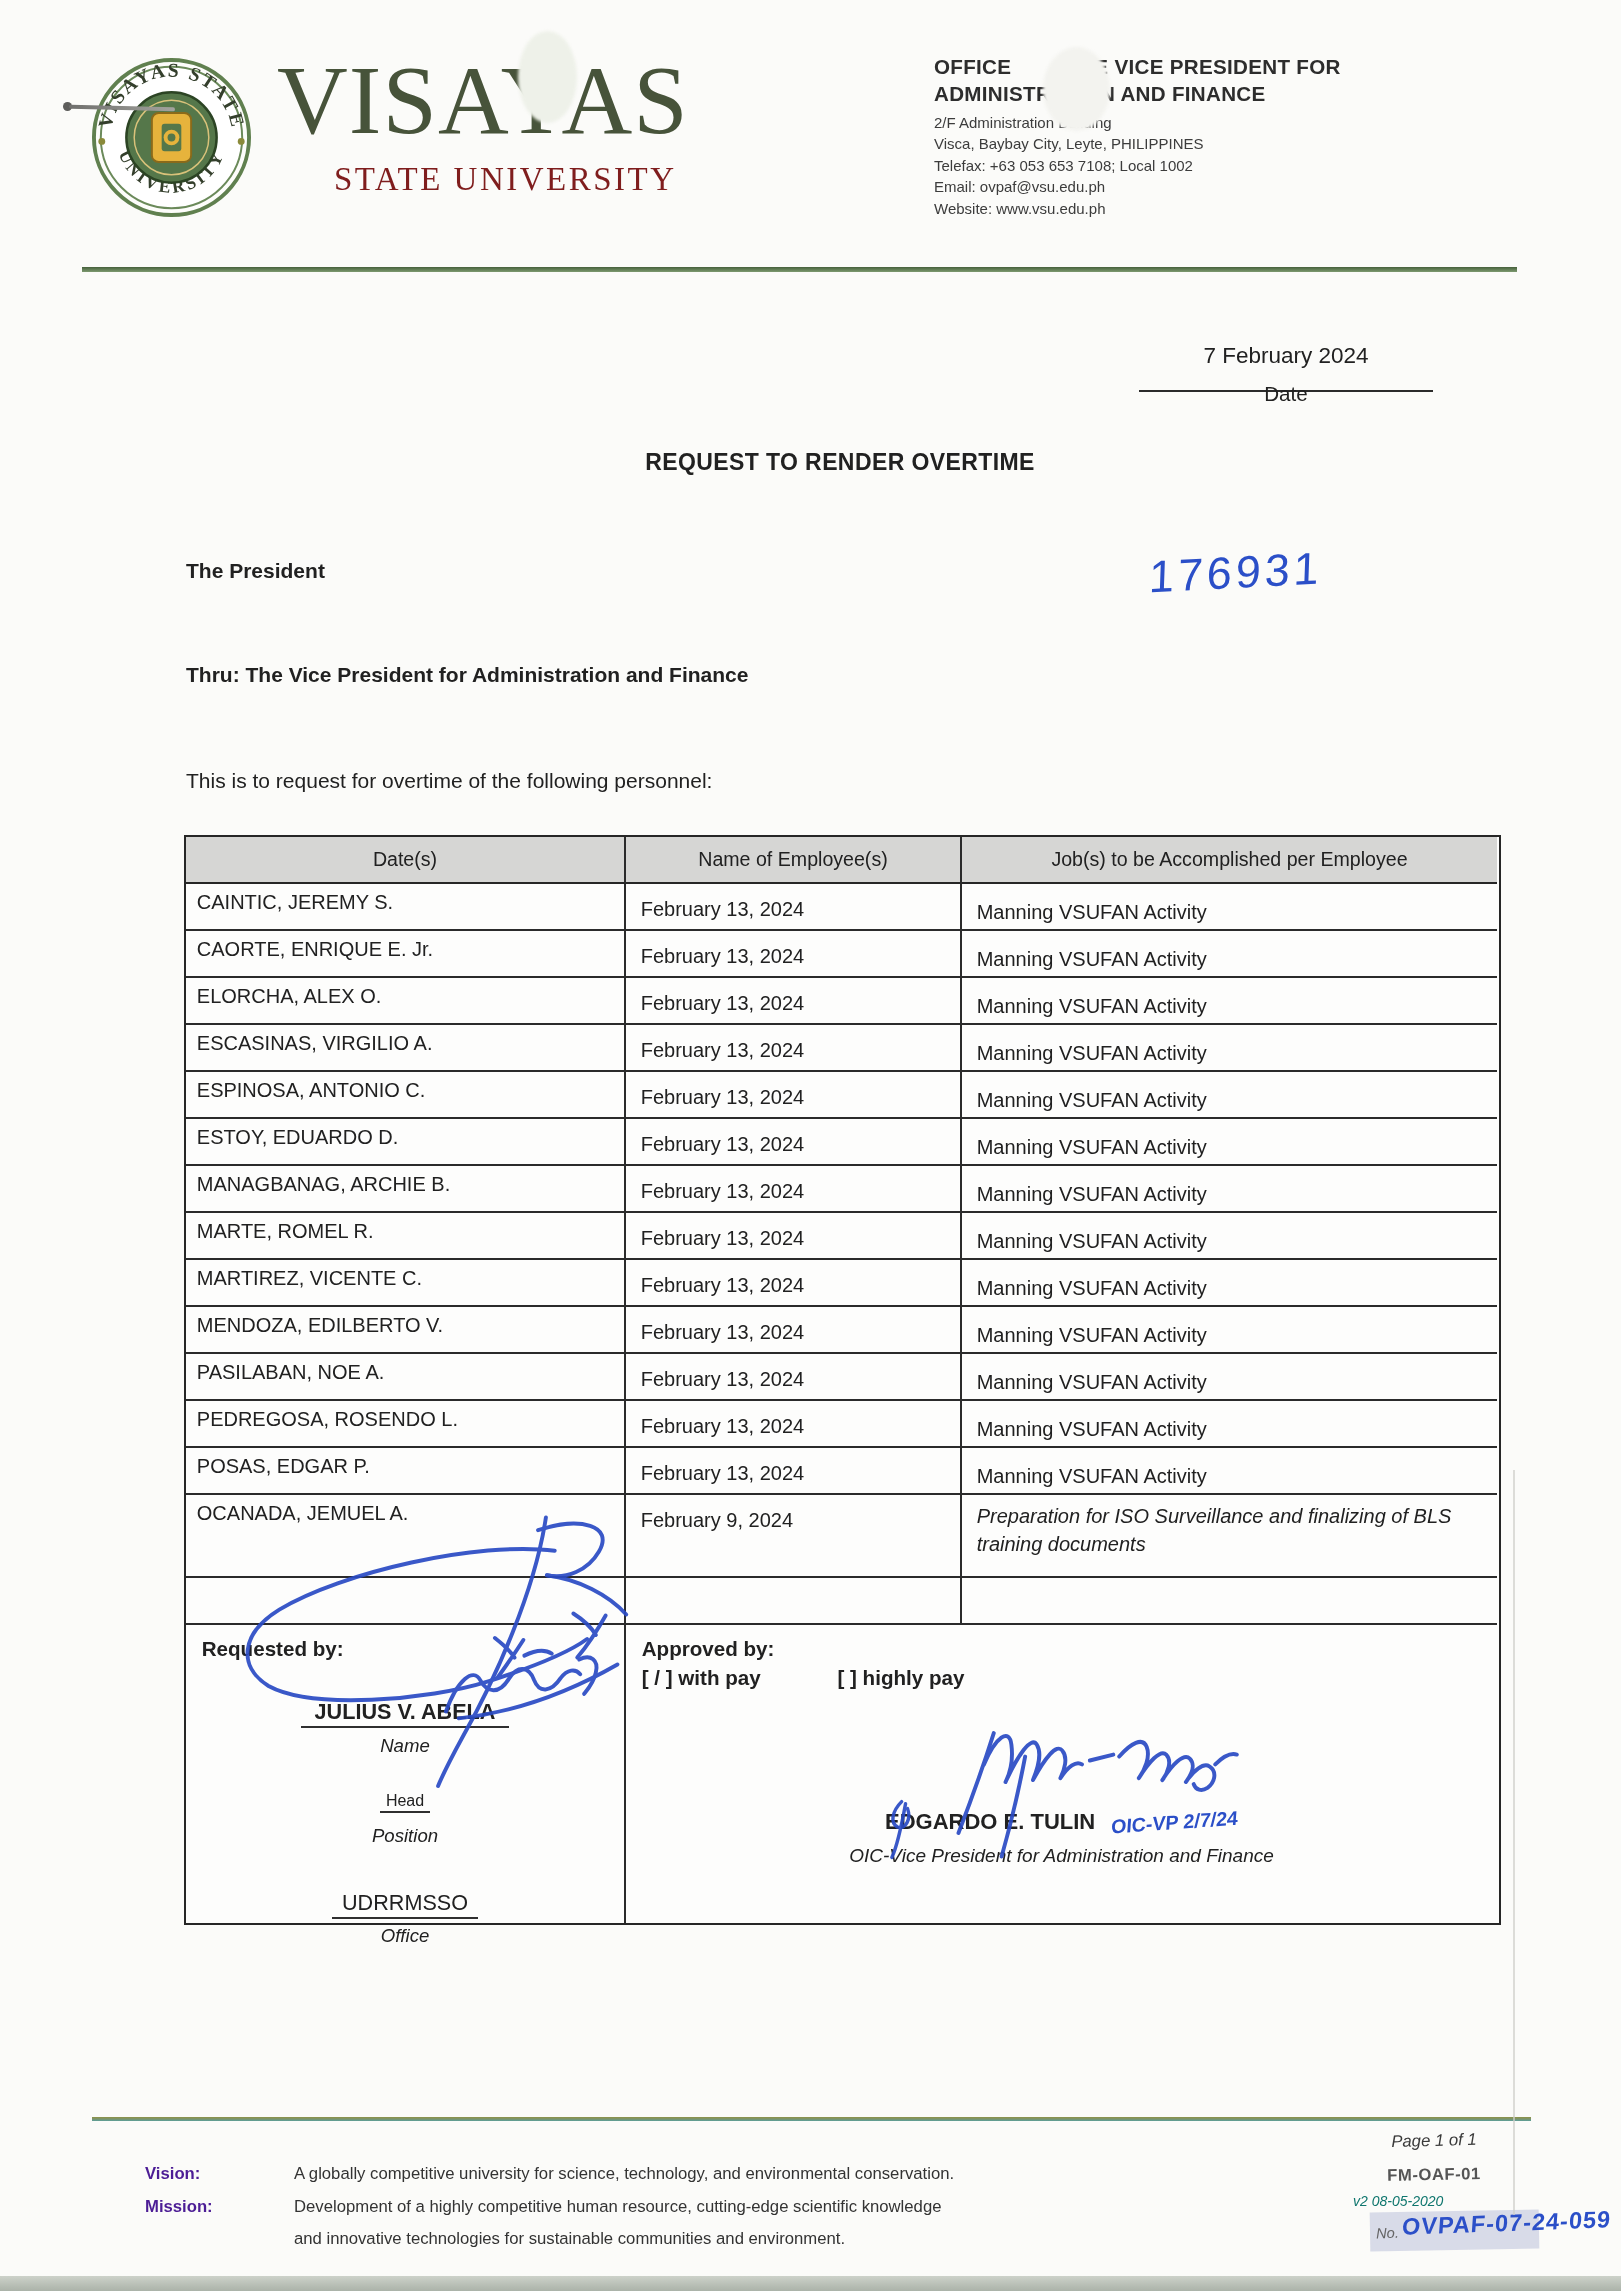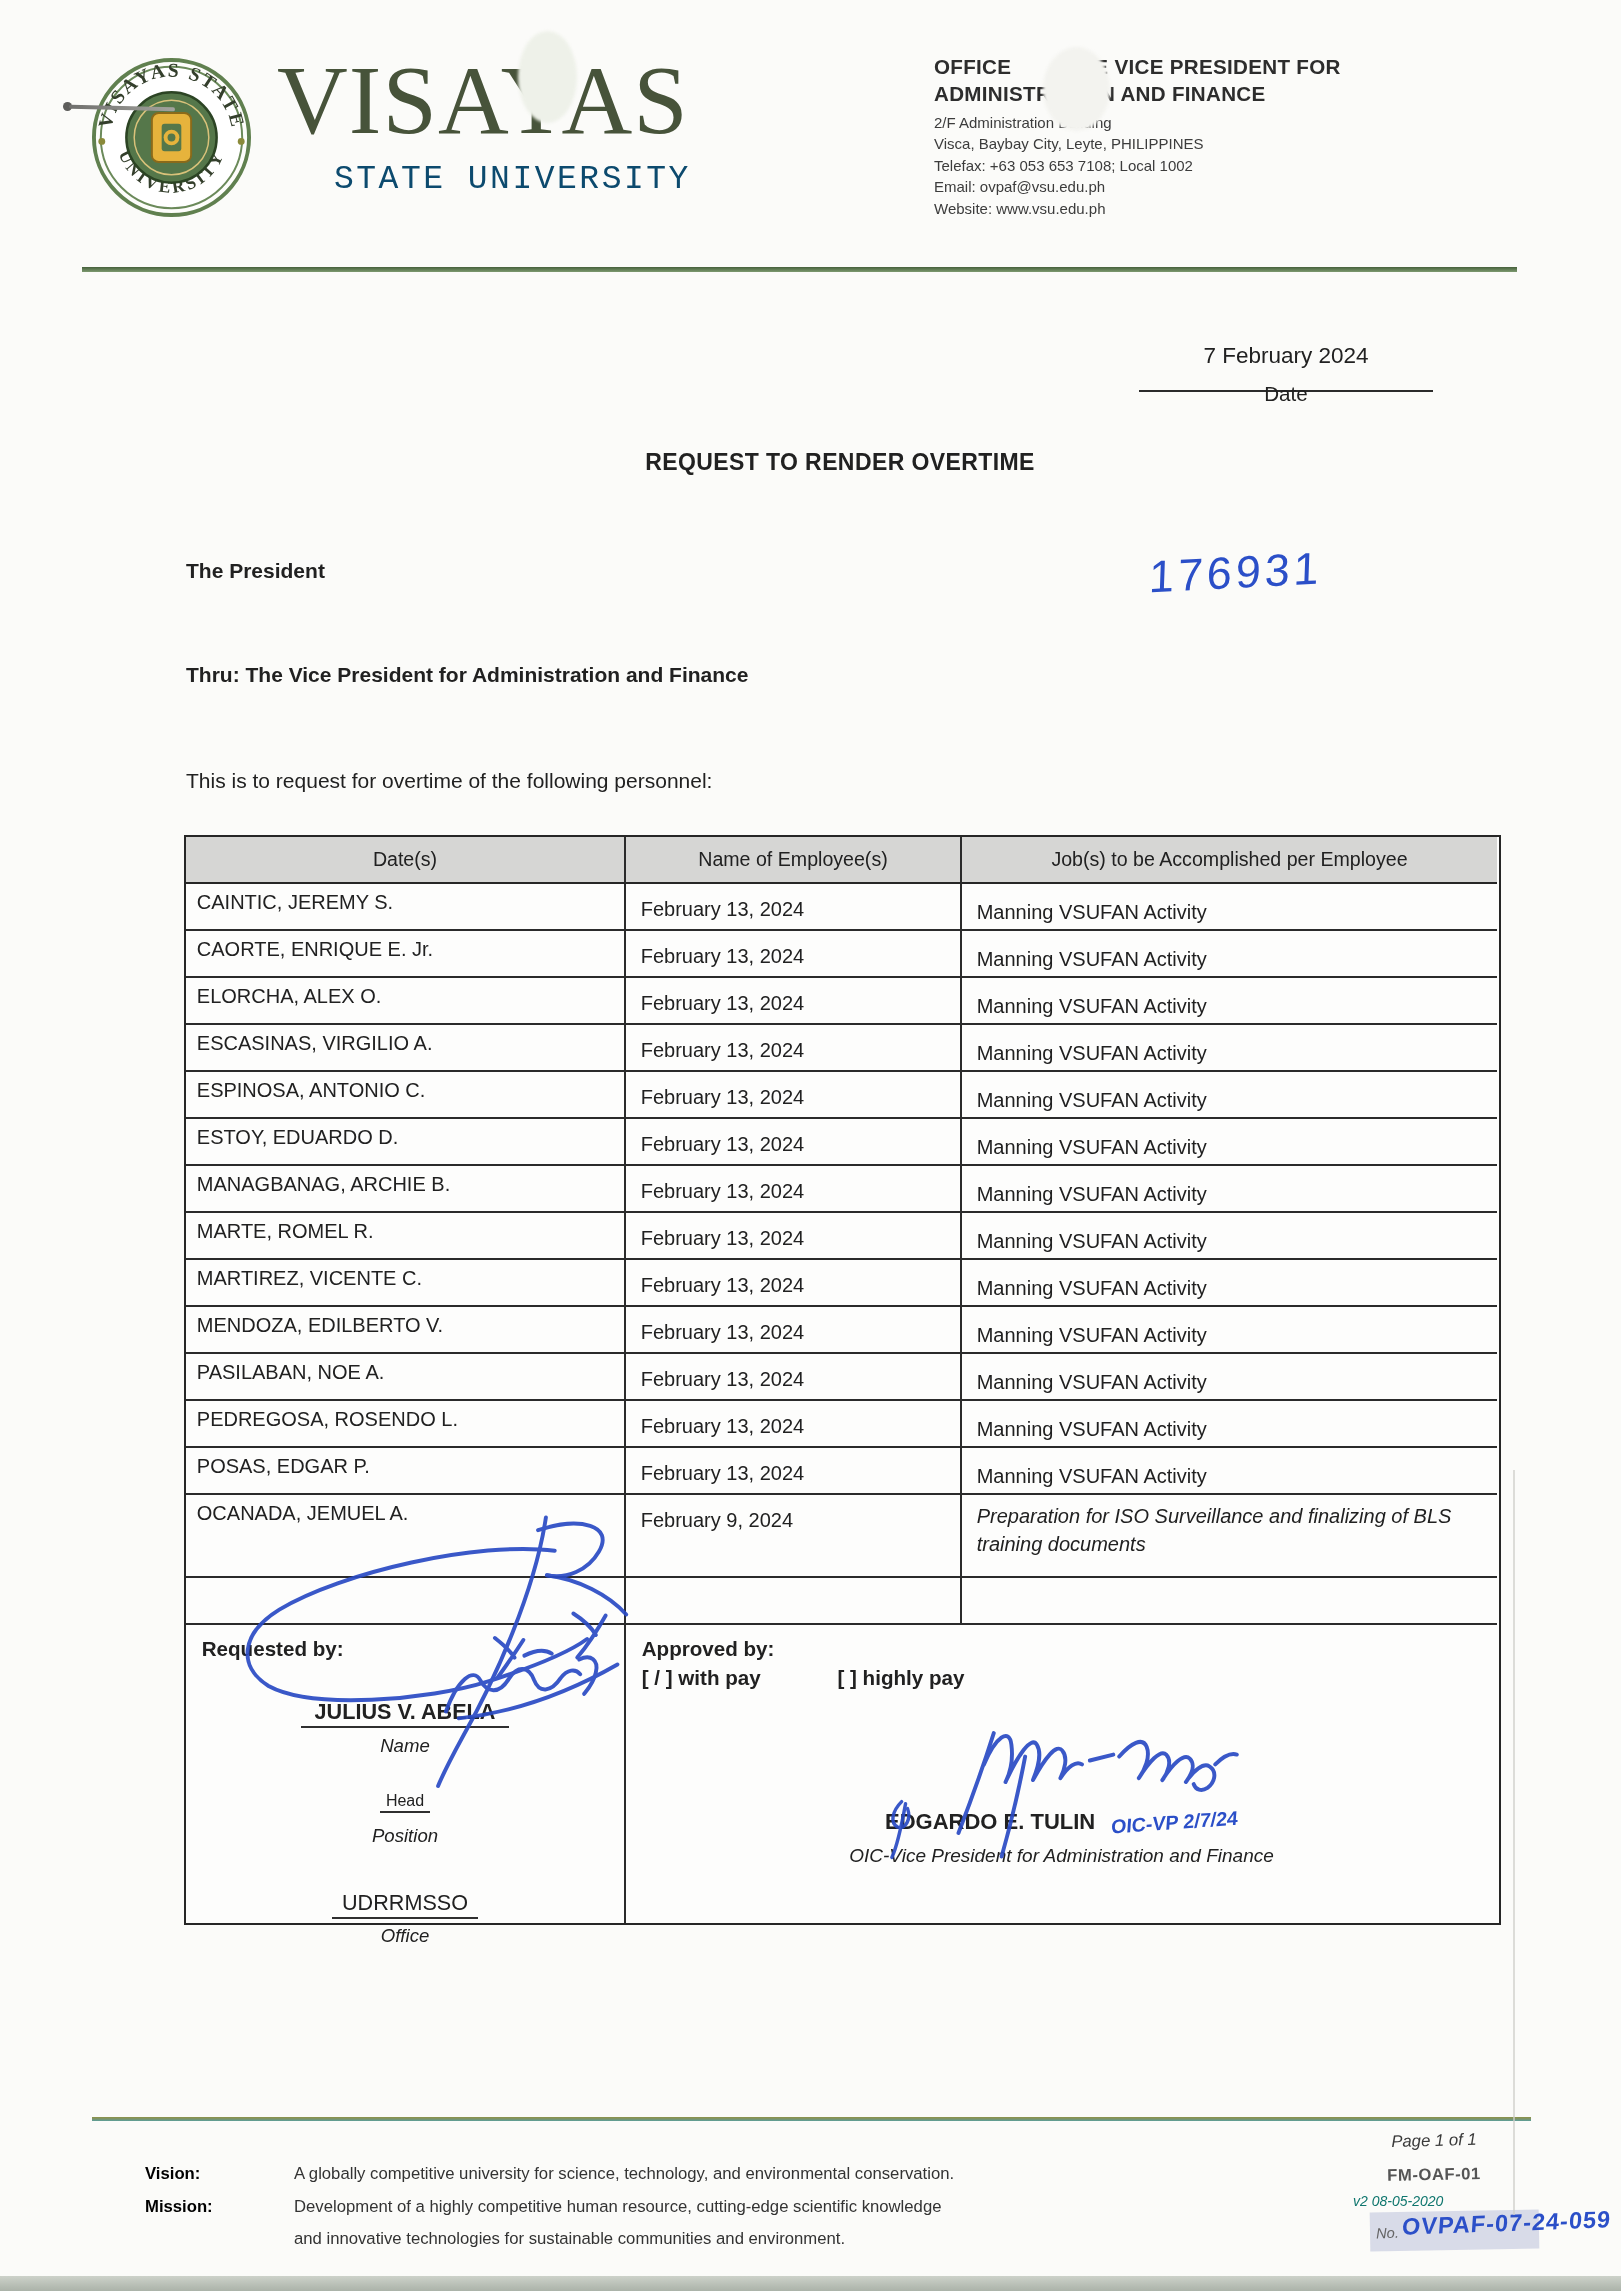--- a/index.html
+++ b/index.html
@@ -9,22 +9,22 @@
     font-family:"Liberation Sans","DejaVu Sans",sans-serif;color:#212121;
   }
   .abs{position:absolute;}
   
   .seal{left:91px;top:57px;width:161px;height:161px;}
   .pin-head{left:63px;top:102px;width:8.8px;height:8.8px;border-radius:50%;background:#5d5d5b;}
   .pin{left:69px;top:106px;width:106px;height:3.9px;border-radius:2px;
        background:linear-gradient(to right,#6f6f6d,#a3a39e);transform:rotate(1.5deg);}
   .wordmark1{left:277px;top:49px;font-family:"Liberation Serif","DejaVu Serif",serif;
        font-size:98px;line-height:1.05;color:#47533a;letter-spacing:1px;}
-  .wordmark2{left:334px;top:161px;font-family:Liberation Mono, monospace;
-       font-size:33px;color:#0c4a6e;letter-spacing:2.5px;}
+  .wordmark2{left:334px;top:161px;font-family:Liberation Serif, serif;
+       font-size:33px;color:#7f1d1d;letter-spacing:2.5px;}
   .office-block{left:934px;top:53px;width:564px;}
   .office-h{font-size:20.6px;font-weight:bold;color:#2d2d2d;line-height:27px;letter-spacing:0.3px;}
   .office-gap{display:inline-block;width:55px;}
   .office-d{font-size:15px;color:#3c3c3c;line-height:21.4px;margin-top:4.9px;}
   .header-rule{left:82px;top:267px;width:1435px;height:4.9px;
        background:linear-gradient(180deg,#46603c,#7d9a70);}
   .blob{border-radius:50%;background:#eef1e9;filter:blur(1.5px);}
   .blob-top{left:518px;top:31px;width:59px;height:92px;}
   .blob-of{left:1043px;top:47px;width:67px;height:84px;background:#f3f3ef;}
   
@@ -72,21 +72,21 @@
   .sig-pos-label{top:200px;}
   .sig-office{top:265px;font-size:21.6px;}
   .sig-office-label{top:300px;}
   .appr-name-line{top:184px;font-size:22px;font-weight:bold;}
   .hw-annot{display:inline-block;font-size:19.6px;font-weight:600;margin-left:15.7px;
        transform:rotate(-4deg) skewX(-8deg);}
   .appr-pos-line{top:220px;font-style:italic;font-size:19px;font-weight:normal;}
   
   .footer-rule{left:92px;top:2117px;width:1439px;height:3.9px;
        background:linear-gradient(180deg,#8f9347 0%,#7a9470 55%,#58a09d 100%);}
-  .vm-label{left:145px;font-size:16.7px;font-weight:bold;color:#000000;}
+  .vm-label{left:145px;font-size:16.7px;font-weight:bold;color:#4c1d95;}
   .vm-text{left:294px;font-size:16.7px;color:#333;}
   .pg{left:1353px;width:162px;top:2131px;text-align:center;font-style:italic;font-size:16.7px;
        transform:rotate(-1.5deg);color:#3a3a3a;}
   .fm{left:1353px;width:162px;top:2165px;text-align:center;font-weight:bold;font-size:16.7px;
        color:#555;transform:rotate(-1deg);letter-spacing:0.5px;}
   .ver{left:1353px;width:162px;top:2193px;font-style:italic;font-size:14px;color:#0f766e;}
   .no-box{left:1370px;top:2211px;width:169px;height:39px;background:#d0d3e3;opacity:.8;transform:rotate(-1deg);}
   .no-label{left:1376px;top:2225px;font-style:italic;font-size:14.7px;color:#666;transform:rotate(-2deg);}
   .no-value{left:1402px;top:2210px;font-size:23.5px;font-weight:bold;letter-spacing:1px;
        transform:rotate(-2deg) skewX(-6deg);}

